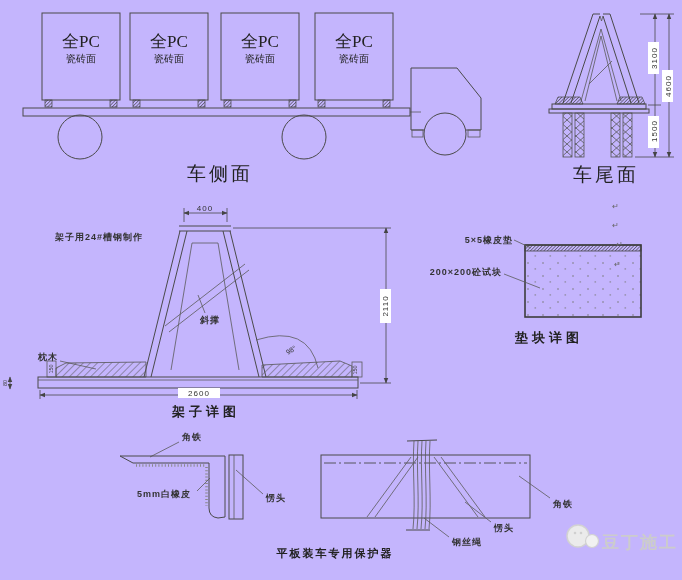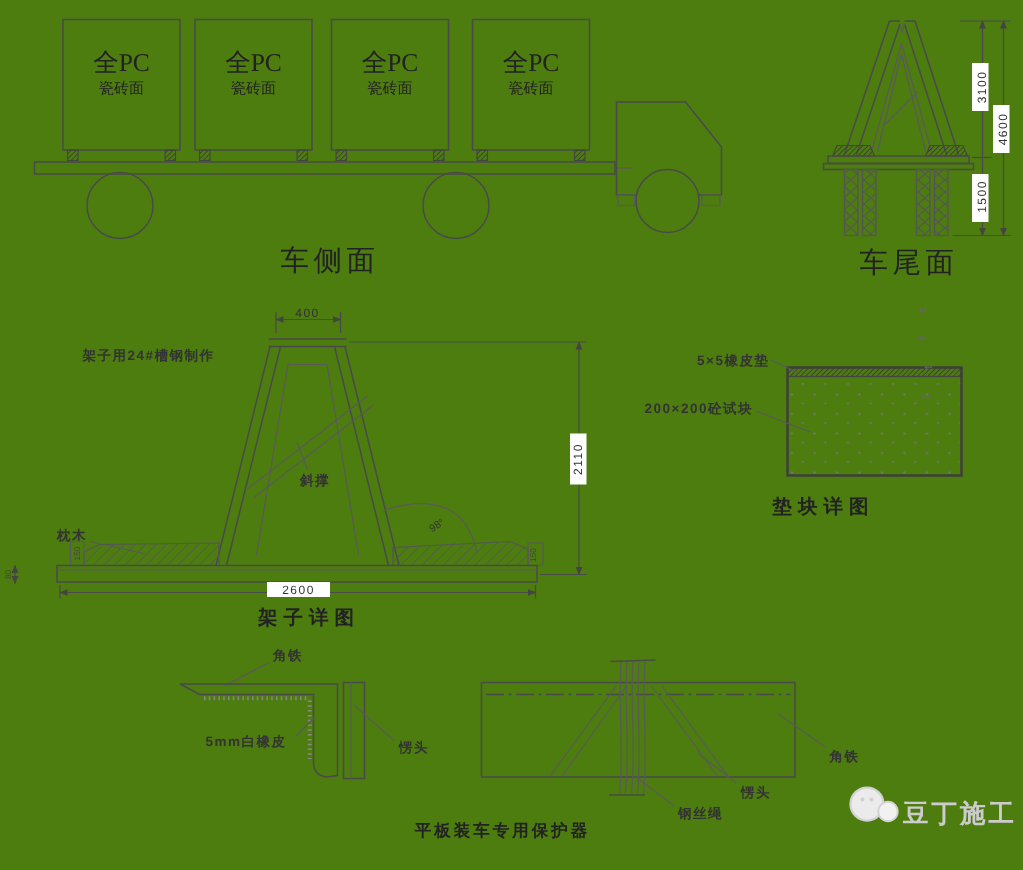--- a/index.html
+++ b/index.html
@@ -1,16 +1,16 @@
 <!DOCTYPE html>
 <html><head>
 <meta charset="utf-8">
 <style>
   html,body{margin:0;padding:0;background:#fff;}
-  .canvas{position:relative;width:682px;height:580px;background:#4d7c0f;overflow:hidden;
+  .canvas{position:relative;width:682px;height:580px;background:#c4b5fd;overflow:hidden;
           font-family:"Liberation Sans",sans-serif;}
   svg{position:absolute;left:0;top:0;}
   text{fill:#333;}
   .lbl{font-size:9px;font-weight:bold;letter-spacing:1px;}
   .dimtxt{font-size:8px;letter-spacing:1px;fill:#333;}
   .tinytxt{font-size:5.5px;fill:#444;}
   .cap-big{font-size:19px;letter-spacing:3px;fill:#222;}
   .cap-mid{font-size:13px;font-weight:bold;letter-spacing:4px;fill:#222;}
   .cap-small{font-size:11px;font-weight:bold;letter-spacing:2px;fill:#222;}
   .panel-t1{font-size:17px;font-family:"Liberation Serif",serif;fill:#222;}

